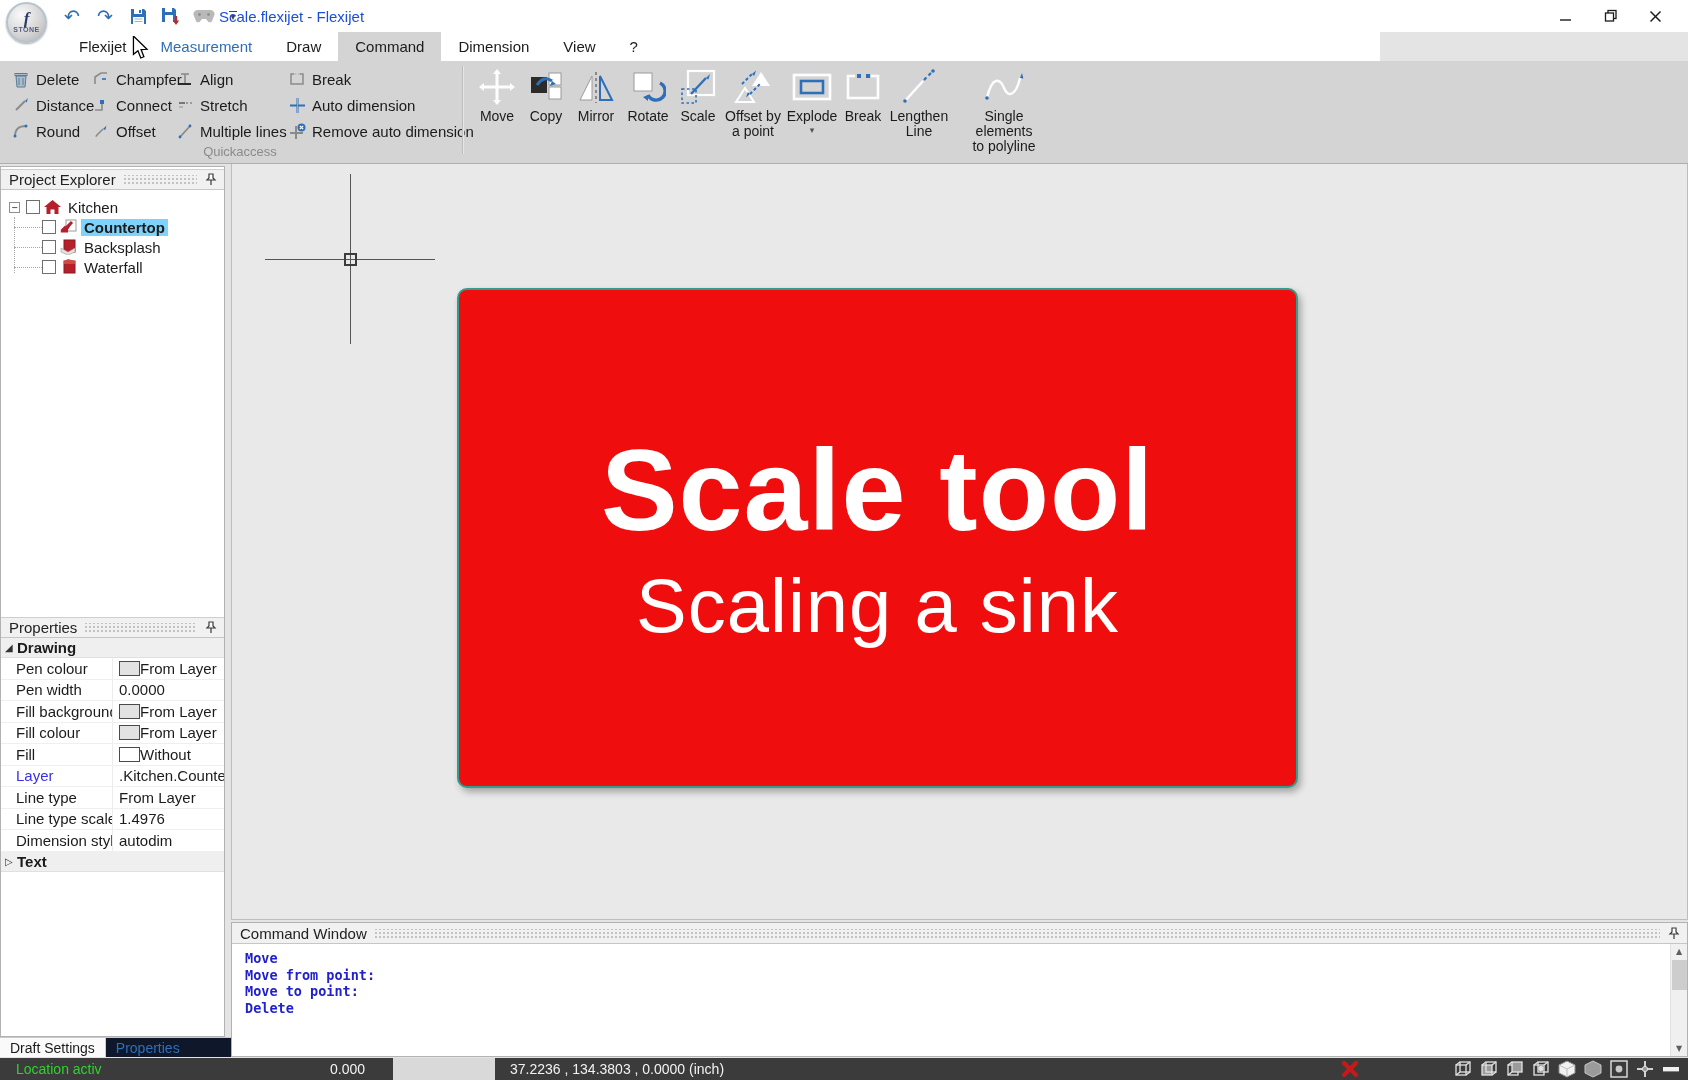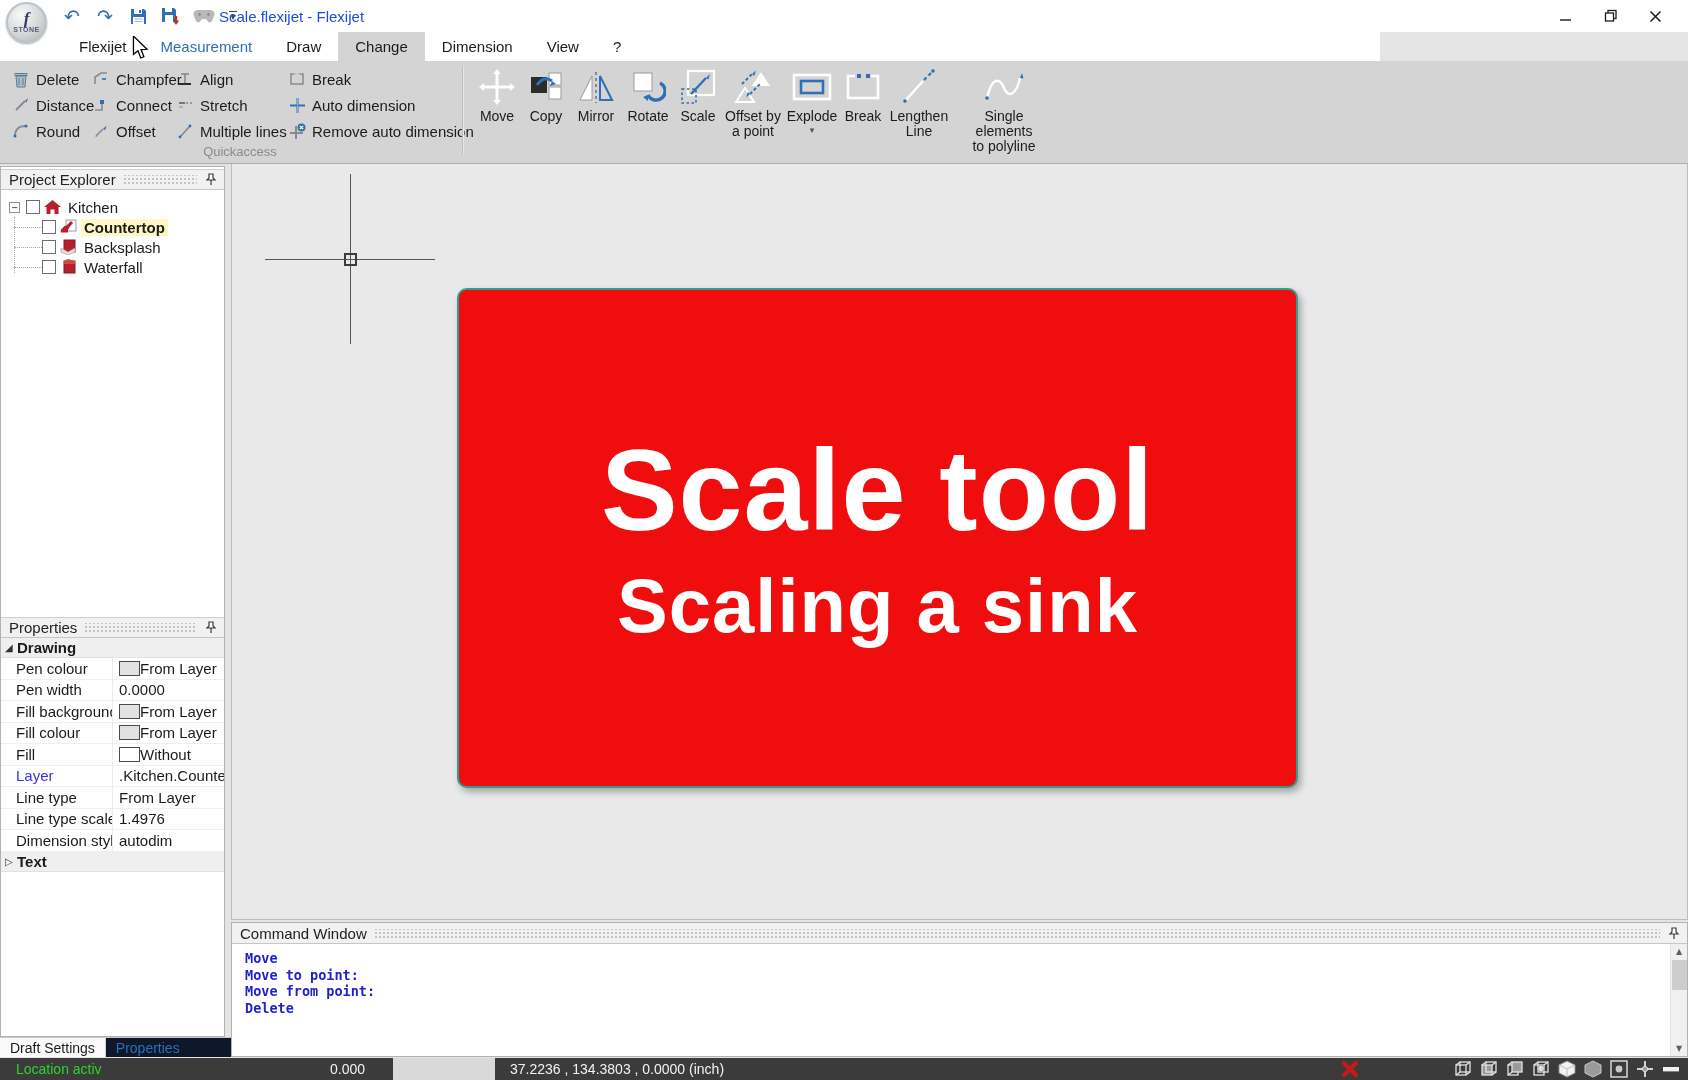--- a/index.html
+++ b/index.html
@@ -54,21 +54,21 @@
      background-image: radial-gradient(#c3c3c3 1px, transparent 1.1px); background-size:4px 4px; background-position:0 2px; }
   .pinbtn { width:14px; height:14px; display:flex; align-items:center; justify-content:center; }
   
   .tree { position:relative; padding-top:7px; }
   .trow { position:relative; height:20px; display:flex; align-items:center; font-size:15px; }
   .expander { position:relative; width:11px; height:11px; border:1px solid #8f8f8f; background:#fff; margin-left:8px; display:flex; align-items:center; justify-content:center; font-size:10px; line-height:9px; color:#333; font-family:"DejaVu Sans Mono", monospace;}
   .cbox { width:14px; height:14px; border:1px solid #6e6e6e; background:#fff; margin-left:6px; }
   .cbox.child { margin-left:0; }
   .tico { width:18px; height:16px; margin-left:3px; display:flex; align-items:center; justify-content:center; }
   .tlabel { margin-left:4px; padding:0 3px; }
-  .trow.sel .tlabel { font-weight:bold; background:#fef9c3; }
+  .trow.sel .tlabel { font-weight:bold; background:#7dd3fc; }
   .connector-v { position:absolute; left:13px; top:27px; height:56px; border-left:1px dotted #a8a8a8; }
   .connector-h { position:absolute; left:13px; width:28px; border-top:1px dotted #a8a8a8; }
   .indent { width:41px; flex:none; }
   
   .psection { height:20px; background:#efefef; display:flex; align-items:center; font-weight:bold; font-size:15px; border-bottom:1px solid #e0e0e0; }
   .psection .arr { width:16px; padding-left:4px; font-size:10px; color:#333; font-family:"DejaVu Sans", sans-serif; }
   .prow { height:21.5px; display:flex; align-items:center; border-bottom:1px solid #efefef; font-size:15px; }
   .plabel { width:111px; padding-left:15px; white-space:nowrap; overflow:hidden; flex:none; }
   .plabel.blue { color:#3a30e8; }
   .pval { flex:1; border-left:1px solid #ececec; height:100%; display:flex; align-items:center; padding-left:6px; white-space:nowrap; overflow:hidden; }
@@ -84,21 +84,21 @@
   .crosshair-h { position:absolute; left:33px; top:95px; width:170px; border-top:1px solid #555; }
   .crosshair-v { position:absolute; left:118px; top:10px; height:170px; border-left:1px solid #555; }
   .crosshair-box { position:absolute; left:112px; top:89px; width:13px; height:13px; border:2px solid #3c3c3c; background:transparent; }
   .overlay {
     position:absolute; left:225px; top:124px; width:841px; height:500px;
     background:#ef0d0d; border:2px solid #2f9e8e; border-radius:10px;
     box-shadow:3px 4px 7px rgba(0,0,0,.30);
     display:flex; flex-direction:column; align-items:center; justify-content:center; gap:20px;
   }
   .overlay .t1 { color:#fff; font-size:115px; font-weight:bold; line-height:1; letter-spacing:1px; }
-  .overlay .t2 { color:#fff; font-size:76px; font-weight:bold; line-height:1; letter-spacing:1px; }
+  .overlay .t2 { color:#fff; font-size:76px; font-weight:normal; line-height:1; letter-spacing:1px; }
   
   .cmd { position:absolute; left:231px; top:922px; width:1457px; height:135px; background:#fff; border:1px solid #b2b2b2; }
   .cmd .phead { border-top:none; }
   .cmdbody { position:relative; height:112px; overflow:hidden; }
   .cmdlines { padding:6px 0 0 13px; }
   .cmdline { font-family:"DejaVu Sans Mono", monospace; font-weight:bold; font-size:13.5px; line-height:16.5px; color:#2121cc; white-space:pre; }
   .cmdscroll { position:absolute; right:0; top:0; width:17px; height:112px; background:#f0f0f0; border-left:1px solid #e0e0e0; display:flex; flex-direction:column; justify-content:space-between; align-items:center; }
   .sarrow { font-size:8px; color:#5f5f5f; height:15px; display:flex; align-items:center; font-family:"DejaVu Sans", sans-serif; }
   .sthumb { position:absolute; left:1px; top:16px; width:15px; height:30px; background:#cdcdcd; }
   
@@ -175,21 +175,21 @@
             <line x1="11.5" y1="1.5" x2="1.5" y2="11.5"></line>
           </svg>
         </span>
     </div>
   </div>
 
   <div class="tabrow">
     <span class="tab">Flexijet</span>
     <span class="tab hl">Measurement</span>
     <span class="tab">Draw</span>
-    <span class="tab active">Change</span>
+    <span class="tab active">Command</span>
     <span class="tab">Dimension</span>
     <span class="tab">View</span>
     <span class="tab">?</span>
   </div>
   <div class="cursor-arrow">
     <svg width="17" height="24" viewBox="0 0 12 17">
         <path d="M1 0 L1 13 L4.2 10.4 L6.2 15.6 L8.4 14.7 L6.4 9.6 L10.6 9.4 Z" fill="#fff" stroke="#000" stroke-width="0.9"></path>
       </svg>
   </div>
 
@@ -620,22 +620,22 @@
       <span class="pinbtn">
           <svg width="12" height="13" viewBox="0 0 12 13" fill="none" stroke="#3a3a3a" stroke-width="1.2">
             <path d="M4 1 h4 v4 l2 2 h-8 l2 -2 z" fill="#fff"></path>
             <line x1="6" y1="7" x2="6" y2="12"></line>
           </svg>
         </span>
     </div>
     <div class="cmdbody">
       <div class="cmdlines">
         <div class="cmdline">Move</div>
+        <div class="cmdline">Move from point:</div>
         <div class="cmdline">Move to point:</div>
-        <div class="cmdline">Move from point:</div>
         <div class="cmdline">Delete</div>
       </div>
       <div class="cmdscroll">
         <span class="sarrow">▲</span>
         <span class="sthumb"></span>
         <span class="sarrow">▼</span>
       </div>
     </div>
   </div>
 

